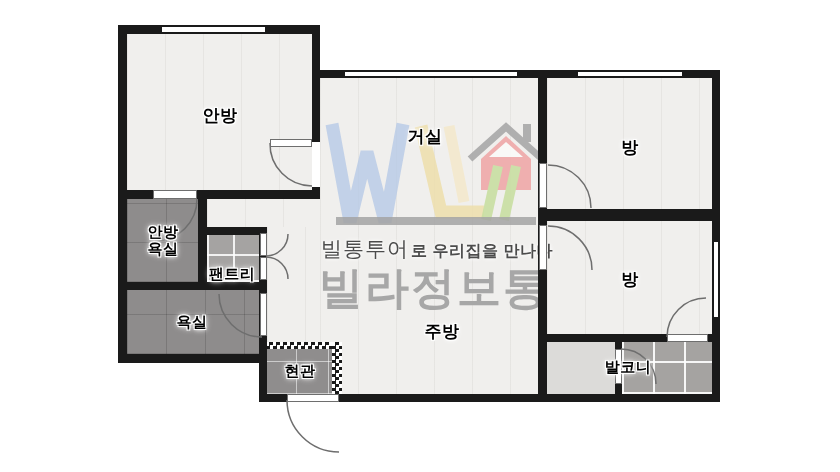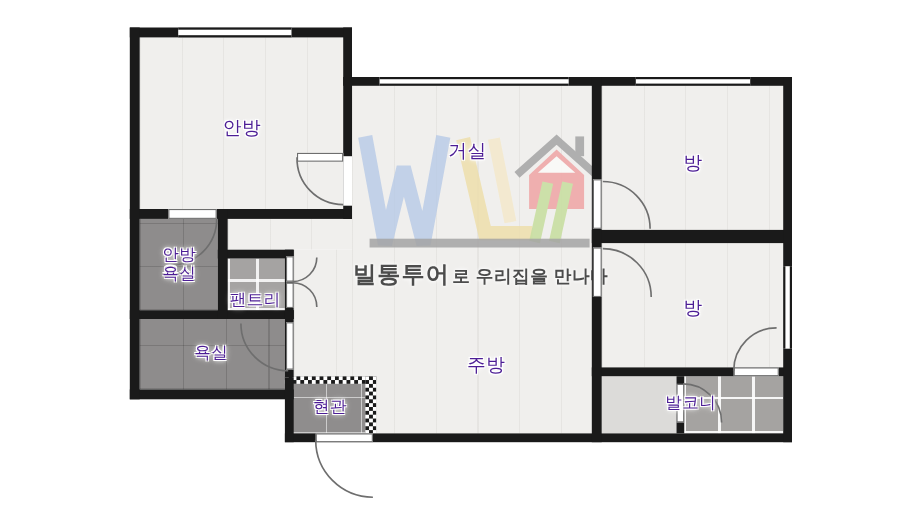--- a/index.html
+++ b/index.html
@@ -27,31 +27,31 @@
       repeating-linear-gradient(90deg,rgba(255,255,255,.55) 0 1px,transparent 1px 32px);}
   .balcony-light{background:#dcdbd9;}
   
   .wall{background:#1a1a1a;}
   .hatch{background:repeating-conic-gradient(#1a1a1a 0% 25%,#ffffff 0% 50%) 0 0/7px 7px;}
   .win{background:#fff;border-top:2px solid #1a1a1a;border-bottom:2px solid #1a1a1a;box-sizing:border-box;}
   .win.v{border:none;border-left:2px solid #1a1a1a;border-right:2px solid #1a1a1a;}
   .gap{background:#fff;}
   .leaf{background:#fff;border:1px solid #6e6e6e;box-sizing:border-box;}
   
-  .rl{position:absolute;transform:translate(-50%,-50%);font-weight:normal;color:#4c1d95;
+  .rl{position:absolute;transform:translate(-50%,-50%);font-weight:bold;color:#000000;
       letter-spacing:.5px;text-align:left;white-space:pre-line;line-height:1.12;
       text-shadow:-1px -1px 0 #fff,1px -1px 0 #fff,-1px 1px 0 #fff,1px 1px 0 #fff,
                   0 0 3px #fff,0 0 5px #fff,0 0 7px #fff;}
   .rl.big{font-size:17px;}
   .rl.small{font-size:15px;}
   
   .wm-tagline{position:absolute;left:437px;top:249px;transform:translate(-50%,-50%);
       display:flex;align-items:baseline;gap:2px;white-space:nowrap;color:#4c4c4c;
       text-shadow:0 0 3px #fff,0 0 5px #fff;}
-  .wm-tagline .b{font-weight:bold;font-size:21px;letter-spacing:1px;}
+  .wm-tagline .b{font-weight:normal;font-size:21px;letter-spacing:1px;}
   .wm-tagline .r{font-weight:bold;font-size:16px;letter-spacing:.5px;}
   .wm-brand{position:absolute;left:434px;top:288px;transform:translate(-50%,-50%);
       font-size:44px;font-weight:bold;letter-spacing:2px;color:#a7a7a7;white-space:nowrap;}
   svg{position:absolute;left:0;top:0;}
 </style>
 </head>
 <body>
 
 <div id="plan">
 
@@ -84,20 +84,21 @@
       <path d="M498,166 L486,220" stroke="#c9dfa2" stroke-width="10"></path>
       <path d="M516,166 L504,220" stroke="#c9dfa2" stroke-width="10"></path>
     </g>
     <rect x="336" y="217" width="200" height="8" fill="#a3a3a3" opacity="0.85"></rect>
   </svg>
 
   <div class="wm-tagline">
     <span class="b">빌통투어</span>
     <span class="r">로 우리집을 만나다</span>
   </div>
+  <div class="wm-brand">빌라정보통</div>
 
   <div class="abs hatch" style="left:259px;top:342px;width:83px;height:7px"></div>
   <div class="abs hatch" style="left:332px;top:342px;width:10px;height:52px"></div>
 
   <div class="abs wall" style="left:118px;top:25px;width:202px;height:9px"></div>
   <div class="abs wall" style="left:118px;top:190px;width:202px;height:9px"></div>
   <div class="abs wall" style="left:198px;top:227px;width:69px;height:8px"></div>
   <div class="abs wall" style="left:118px;top:282px;width:149px;height:8px"></div>
   <div class="abs wall" style="left:118px;top:354px;width:149px;height:9px"></div>
   <div class="abs wall" style="left:312px;top:70px;width:235px;height:8px"></div>

